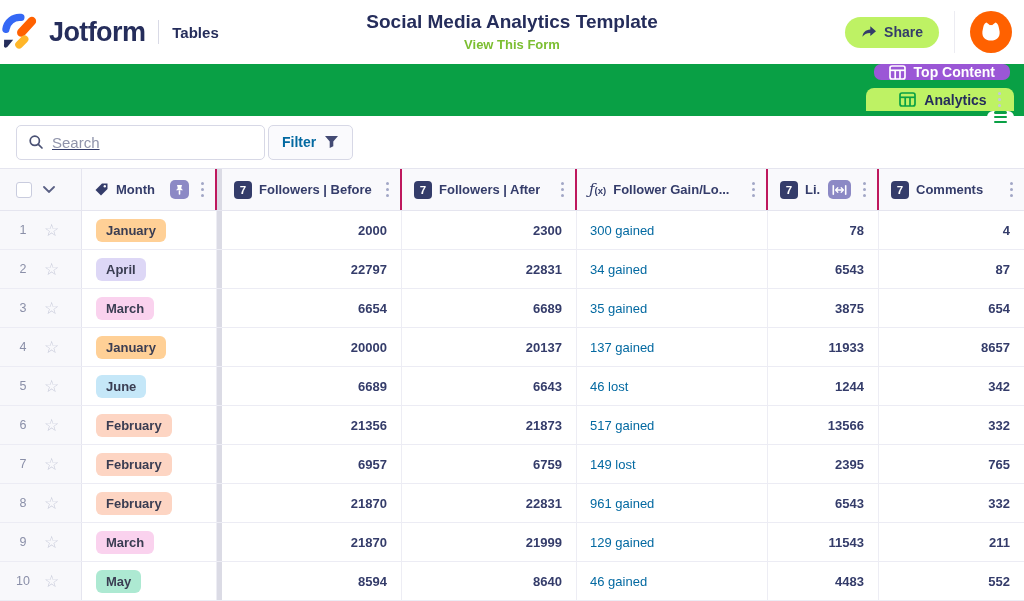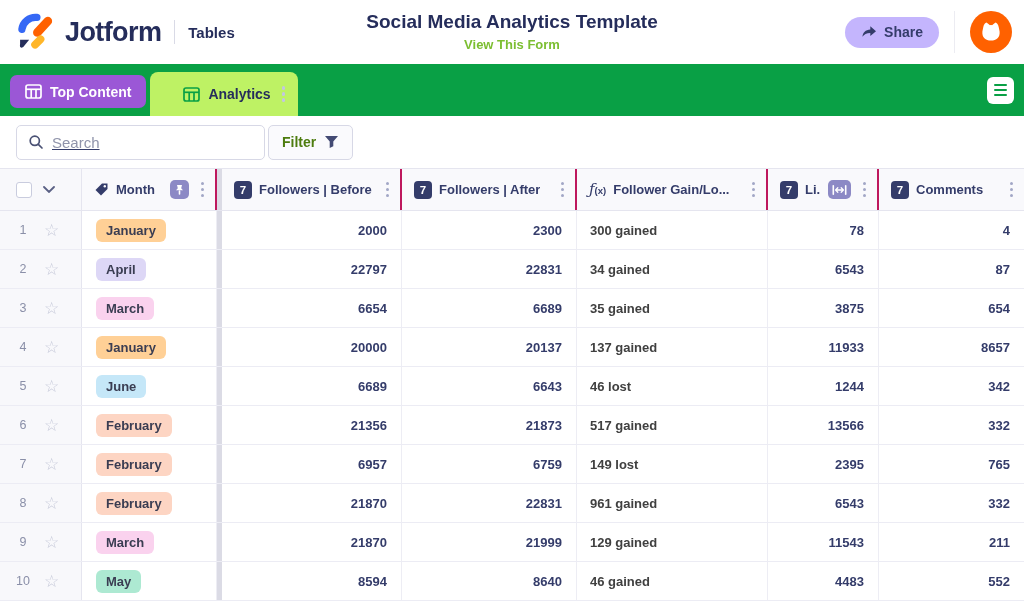--- a/index.html
+++ b/index.html
@@ -3,44 +3,44 @@
 <meta charset="utf-8">
 <style>
   * { margin:0; padding:0; box-sizing:border-box; }
   html,body { background:#e9e9ee; }
   .app{
     width:1024px;height:601px;position:relative;overflow:hidden;background:#fff;
     font-family:"Liberation Sans",sans-serif; margin:0 auto;
   }
   
   .topbar{height:64px;background:#fff;display:flex;align-items:center;position:relative;}
-  .brand{display:flex;align-items:center;gap:9px;padding-left:16px;}
+  .brand{display:flex;align-items:center;gap:9px;}
   .brand-name{font-size:27px;font-weight:bold;color:var(--navy,#252D5B);letter-spacing:-0.6px;}
   .brand-sep{width:1px;height:24px;background:#D9DAE6;margin:0 4px;}
   .brand-product{font-size:15px;font-weight:bold;color:var(--navy,#252D5B);}
   .title-block{position:absolute;left:50%;top:50%;transform:translate(-50%,-50%);text-align:center;line-height:1.25;}
   .title{font-size:19px;font-weight:bold;color:var(--navy,#252D5B);}
   .view-link{font-size:13px;font-weight:bold;color:var(--link-green,#7CBE31);cursor:pointer;display:inline-block;}
   .top-right{margin-left:auto;display:flex;align-items:center;gap:15px;padding-right:12px;}
-  .share-btn{display:flex;align-items:center;gap:7px;background:#c4b5fd;border:none;border-radius:17px;height:31px;padding:0 16px;font-size:14px;font-weight:bold;color:#343C6A;cursor:pointer;font-family:inherit;text-align:center;}
+  .share-btn{display:flex;align-items:center;gap:7px;background:#bef264;border:none;border-radius:17px;height:31px;padding:0 16px;font-size:14px;font-weight:bold;color:#343C6A;cursor:pointer;font-family:inherit;text-align:center;}
   .vdivider{width:1px;height:42px;background:#ECECF2;}
   .avatar{width:42px;height:42px;border-radius:50%;cursor:pointer;}
   
-  .tabsbar{height:52px;background:var(--brand-green,#09A045);display:flex;align-items:flex-end;padding:0 10px;}
+  .tabsbar{height:52px;background:var(--brand-green,#09A045);display:flex;align-items:flex-end;padding:0 10px;flex-direction:column;}
   .tab{display:flex;align-items:center;gap:8px;font-size:14px;font-weight:bold;cursor:pointer;}
   .tab-purple{height:33px;margin:0 4px 8px 0;background:var(--tab-purple,#9B57D6);border-radius:7px;padding:0 15px;color:#fff;}
   .tab-active{height:44px;background:#bef264;border-radius:8px 8px 0 0;padding:0 10px 0 33px;color:var(--navy,#252D5B);}
   .menu-btn{margin-left:auto;align-self:center;width:27px;height:27px;background:#fff;border:none;border-radius:6px;display:flex;flex-direction:column;justify-content:center;align-items:center;gap:2.5px;cursor:pointer;}
   .menu-btn i{display:block;width:13px;height:2.4px;border-radius:2px;background:var(--brand-green,#09A045);}
   
   .toolbar{height:52px;background:#fff;display:flex;align-items:center;padding:0 16px;gap:3px;}
   .searchbox{width:249px;height:35px;border:1px solid #D7D8E6;border-radius:5px;background:#fff;display:flex;align-items:center;gap:8px;padding:0 11px;}
   .searchbox input{border:none;outline:none;flex:1;font-size:15px;color:#343C6A;font-family:inherit;background:transparent;text-decoration:underline;}
   .searchbox input::placeholder{color:#9094AB;}
-  .filterbox{height:35px;border:1px solid #D7D8E6;border-radius:5px;background:#FAFAFD;display:flex;align-items:center;gap:8px;padding:0 13px;font-size:14px;font-weight:bold;color:#4d7c0f;cursor:pointer;font-family:inherit;}
+  .filterbox{height:35px;border:1px solid #D7D8E6;border-radius:5px;background:#FAFAFD;display:flex;align-items:center;gap:8px;padding:0 13px;font-size:14px;font-weight:bold;color:#0369a1;cursor:pointer;font-family:inherit;}
   
   .thead{display:flex;height:43px;background:#F9F9FC;border-top:1px solid #E5E5EF;border-bottom:1px solid #E5E5EF;}
   .th{display:flex;align-items:center;gap:7px;padding:0 8px 0 12px;border-right:2px solid #be185d;cursor:pointer;}
   .th-label{font-size:13px;font-weight:bold;color:#343C6A;white-space:nowrap;overflow:hidden;}
   .w-rownum{width:82px;}
   .w-month{width:135px;}
   .w-div{width:5px;}
   .w-before{width:180px;}
   .w-after{width:175px;}
   .w-gain{width:191px;}
@@ -59,21 +59,21 @@
   .fx-icon small{font-size:9.5px;font-style:normal;font-family:"Liberation Sans",sans-serif;font-weight:bold;}
   
   .trow{display:flex;height:39px;background:#fff;border-bottom:1px solid #ECECF4;}
   .td{display:flex;align-items:center;border-right:1px solid #EDEDF4;font-size:13px;color:#3A4160;}
   .td-rownum{background:#F8F8FB;border-right:1px solid #E5E5EF;display:flex;align-items:center;padding-left:14px;gap:12px;}
   .row-index{width:18px;font-size:12.5px;color:#8A8FA8;text-align:center;}
   .star{font-size:17px;color:#C8CBDB;line-height:1;cursor:pointer;}
   .td-month{padding-left:14px;cursor:pointer;}
   .pill{padding:4px 10px;border-radius:6px;font-size:13px;font-weight:bold;color:#3A3D52;}
   .td-num{justify-content:flex-end;padding-right:14px;font-weight:bold;color:#343C6A;cursor:pointer;}
-  .td-text{padding-left:13px;font-weight:bold;color:#404040;cursor:pointer;}
+  .td-text{padding-left:13px;font-weight:normal;color:#0369a1;cursor:pointer;}
   svg{display:block;flex:none;}
 </style>
 </head>
 <body>
 
 <div class="app">
 
   <header class="topbar">
     <div class="brand">
       <span>

